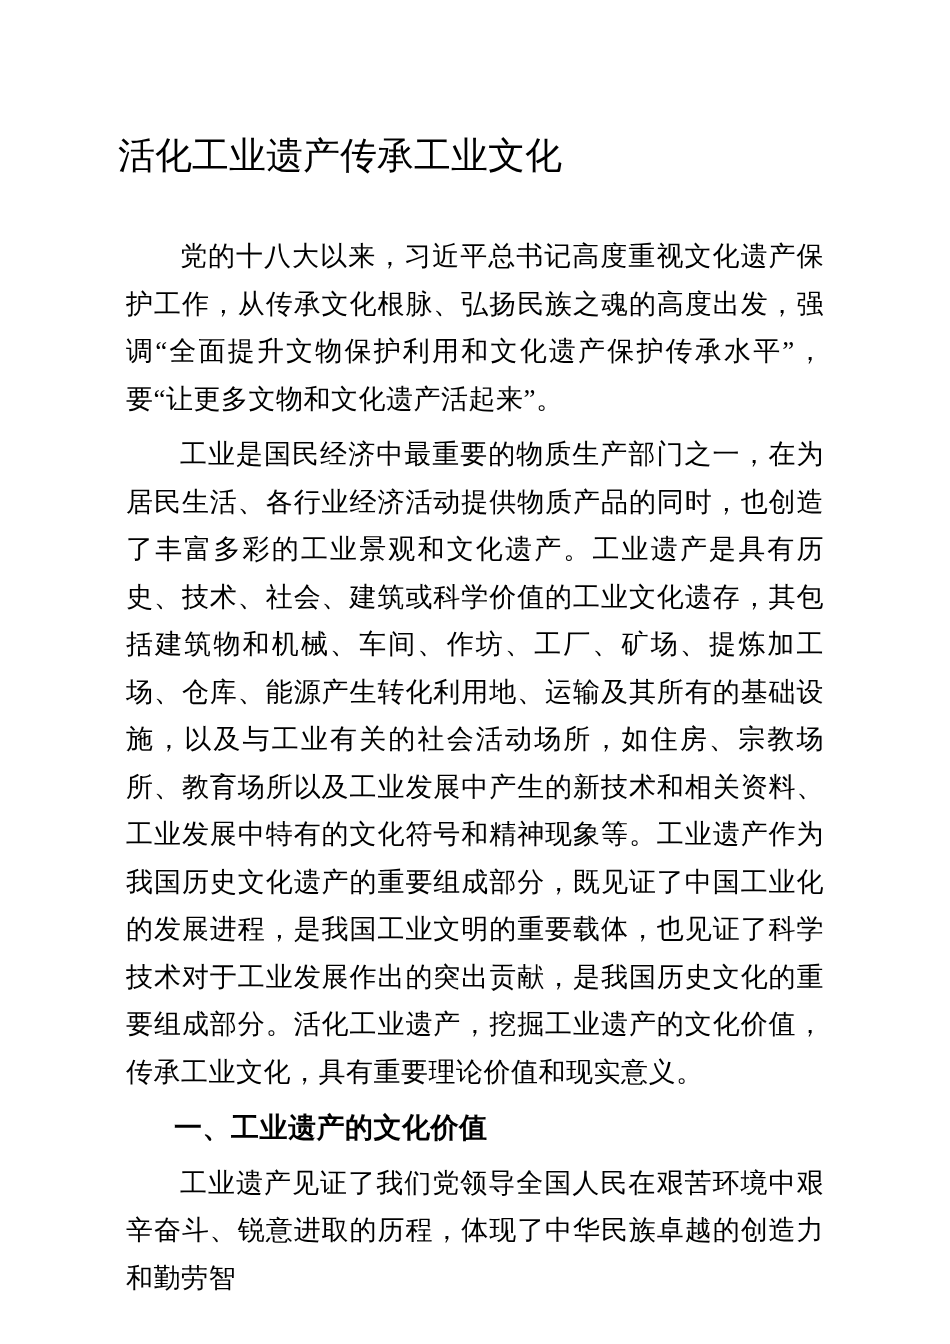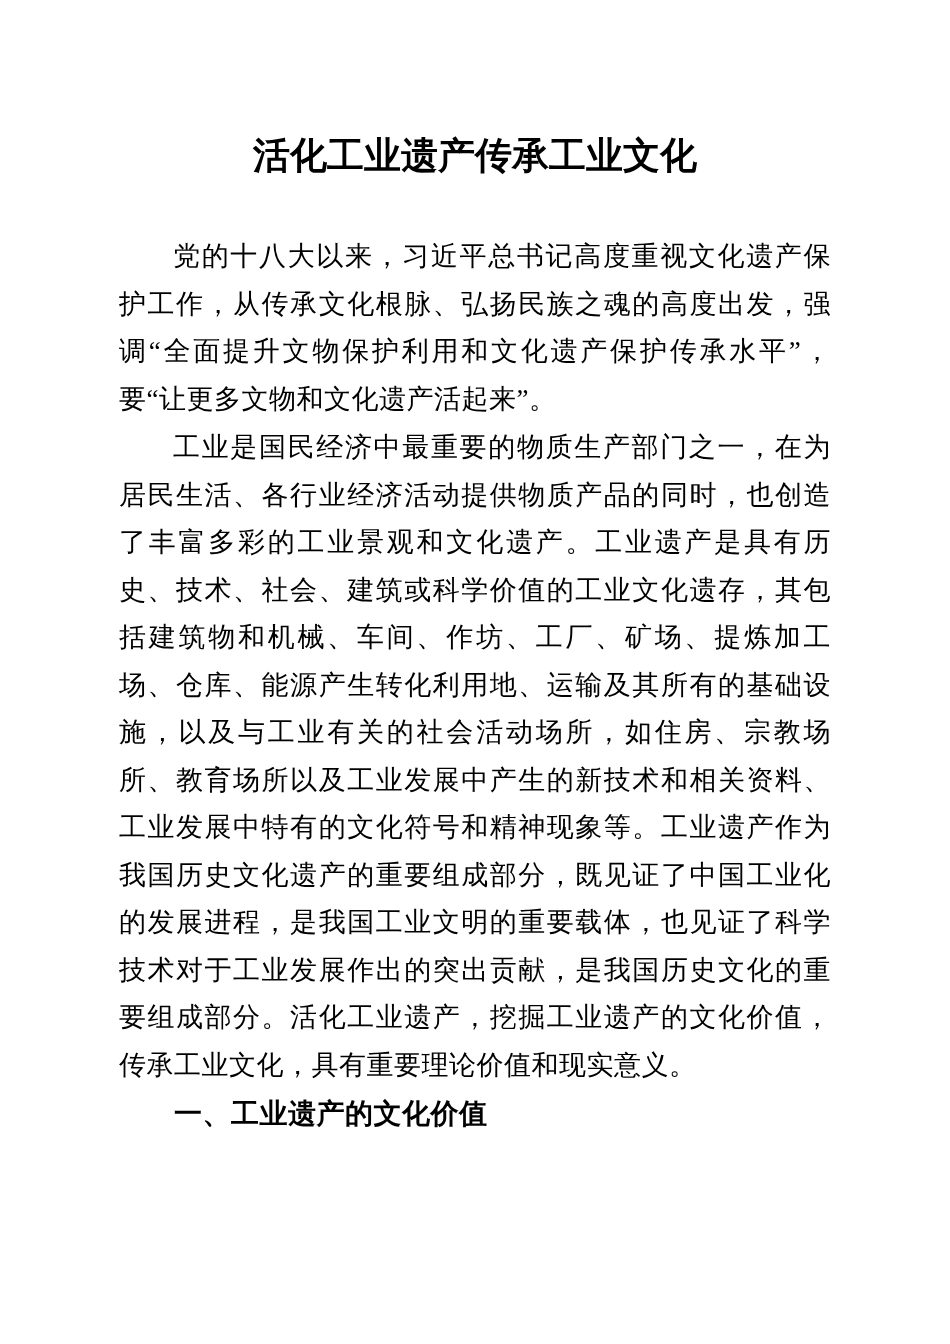--- a/index.html
+++ b/index.html
@@ -13,29 +13,28 @@
     height: 1344px;
     background: #ffffff;
     color: #000000;
     box-sizing: border-box;
     padding: 132px 118px 0 118px;
     overflow: hidden;
     font-family: "Liberation Serif", "DejaVu Serif", serif;
   }
   .doc-title {
     margin: 0 0 53px 0;
-    text-align: center;
     font-size: 37px;
-    font-weight: bold;
+    font-weight: normal;
     line-height: 48px;
     letter-spacing: 0px;
     font-family: "Liberation Serif", "DejaVu Serif", serif;
   }
   .para {
-    margin: 1px;
+    margin: 8px;
     font-size: 27px;
     line-height: 47.5px;
     text-align: justify;
     text-justify: inter-ideograph;
     text-indent: 2em;
     letter-spacing: 0.5px;
     word-break: break-all;
     font-family: "Liberation Serif", "DejaVu Serif", serif;
   }
   .section-heading {
@@ -53,13 +52,14 @@
 
 <div class="page">
   <h1 class="doc-title">活化工业遗产传承工业文化</h1>
 
   <p class="para">党的十八大以来，习近平总书记高度重视文化遗产保护工作，从传承文化根脉、弘扬民族之魂的高度出发，强调“全面提升文物保护利用和文化遗产保护传承水平”，要“让更多文物和文化遗产活起来”。</p>
 
   <p class="para">工业是国民经济中最重要的物质生产部门之一，在为居民生活、各行业经济活动提供物质产品的同时，也创造了丰富多彩的工业景观和文化遗产。工业遗产是具有历史、技术、社会、建筑或科学价值的工业文化遗存，其包括建筑物和机械、车间、作坊、工厂、矿场、提炼加工场、仓库、能源产生转化利用地、运输及其所有的基础设施，以及与工业有关的社会活动场所，如住房、宗教场所、教育场所以及工业发展中产生的新技术和相关资料、工业发展中特有的文化符号和精神现象等。工业遗产作为我国历史文化遗产的重要组成部分，既见证了中国工业化的发展进程，是我国工业文明的重要载体，也见证了科学技术对于工业发展作出的突出贡献，是我国历史文化的重要组成部分。活化工业遗产，挖掘工业遗产的文化价值，传承工业文化，具有重要理论价值和现实意义。</p>
 
   <h2 class="section-heading">一、工业遗产的文化价值</h2>
 
+  <p class="para">工业遗产见证了我们党领导全国人民在艰苦环境中艰辛奋斗、锐意进取的历程，体现了中华民族卓越的创造力和勤劳智</p>
 </div>
 
 </body></html>

